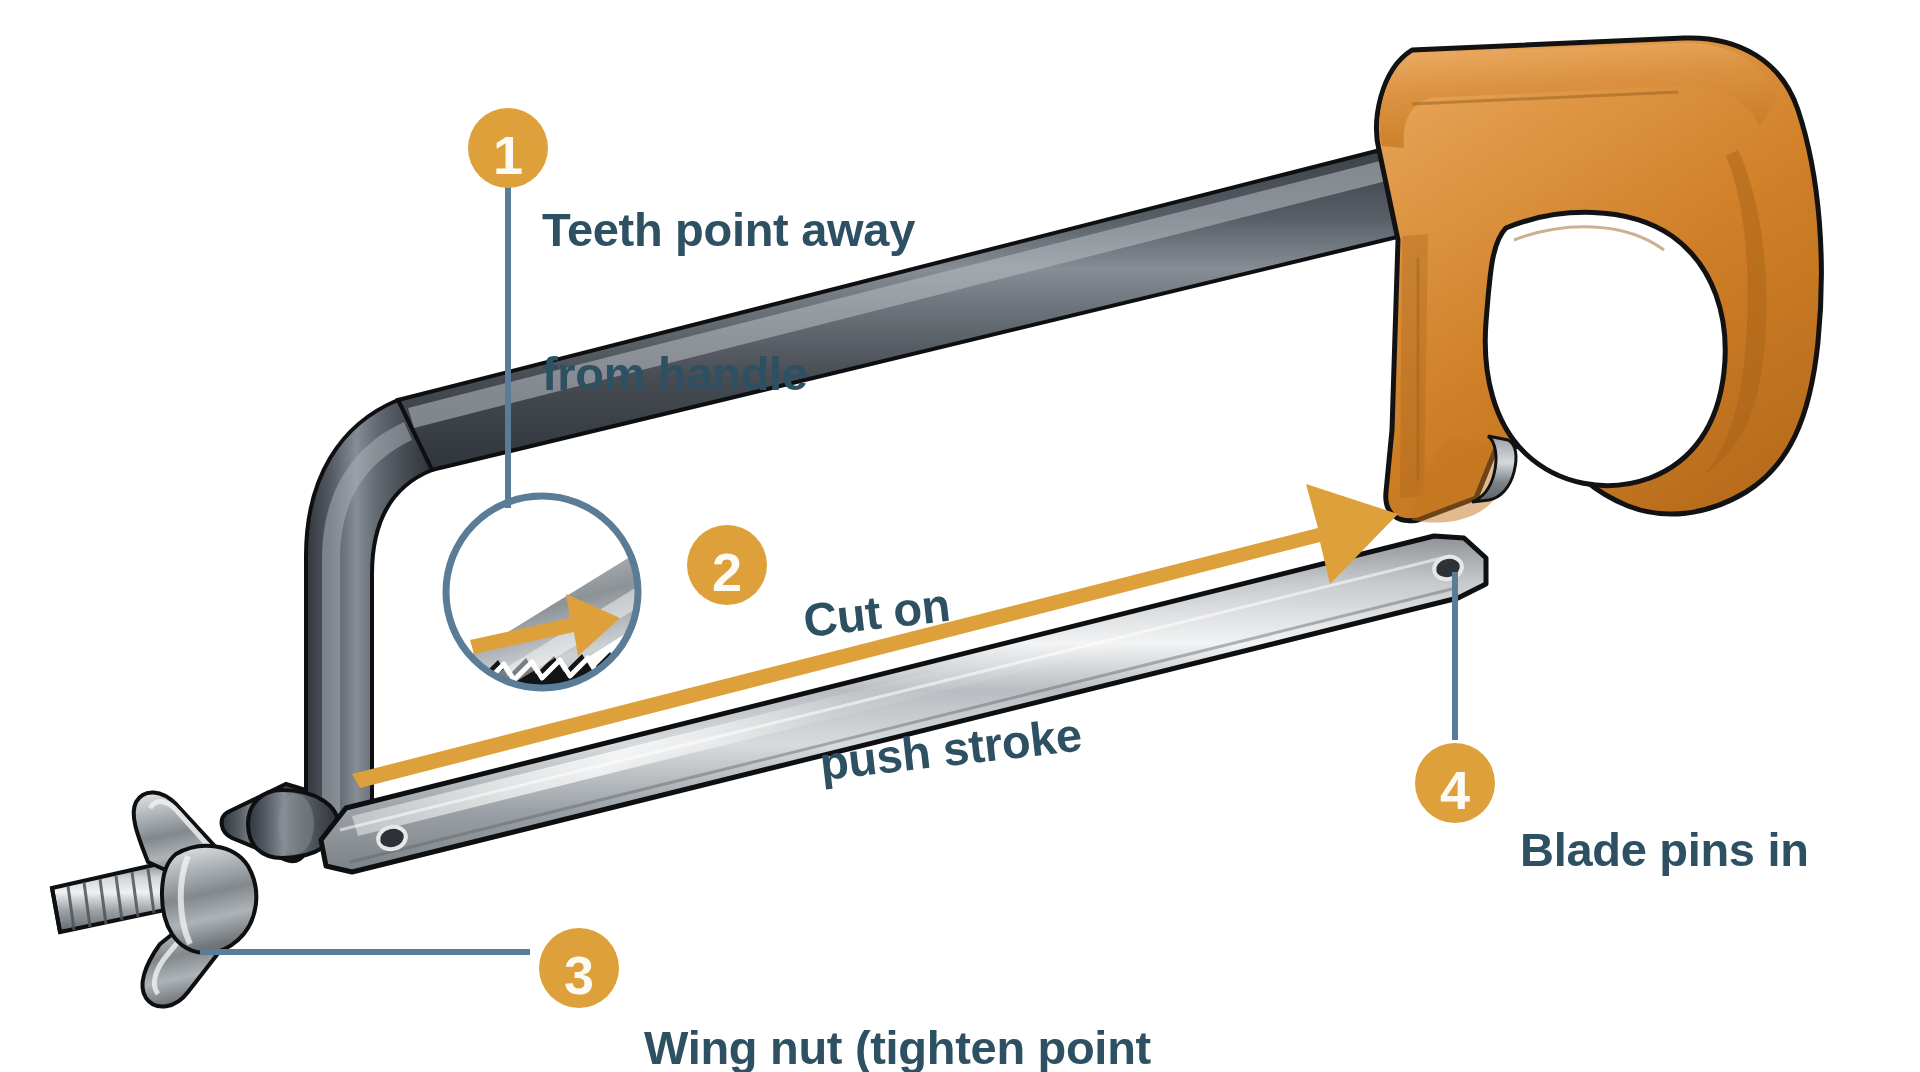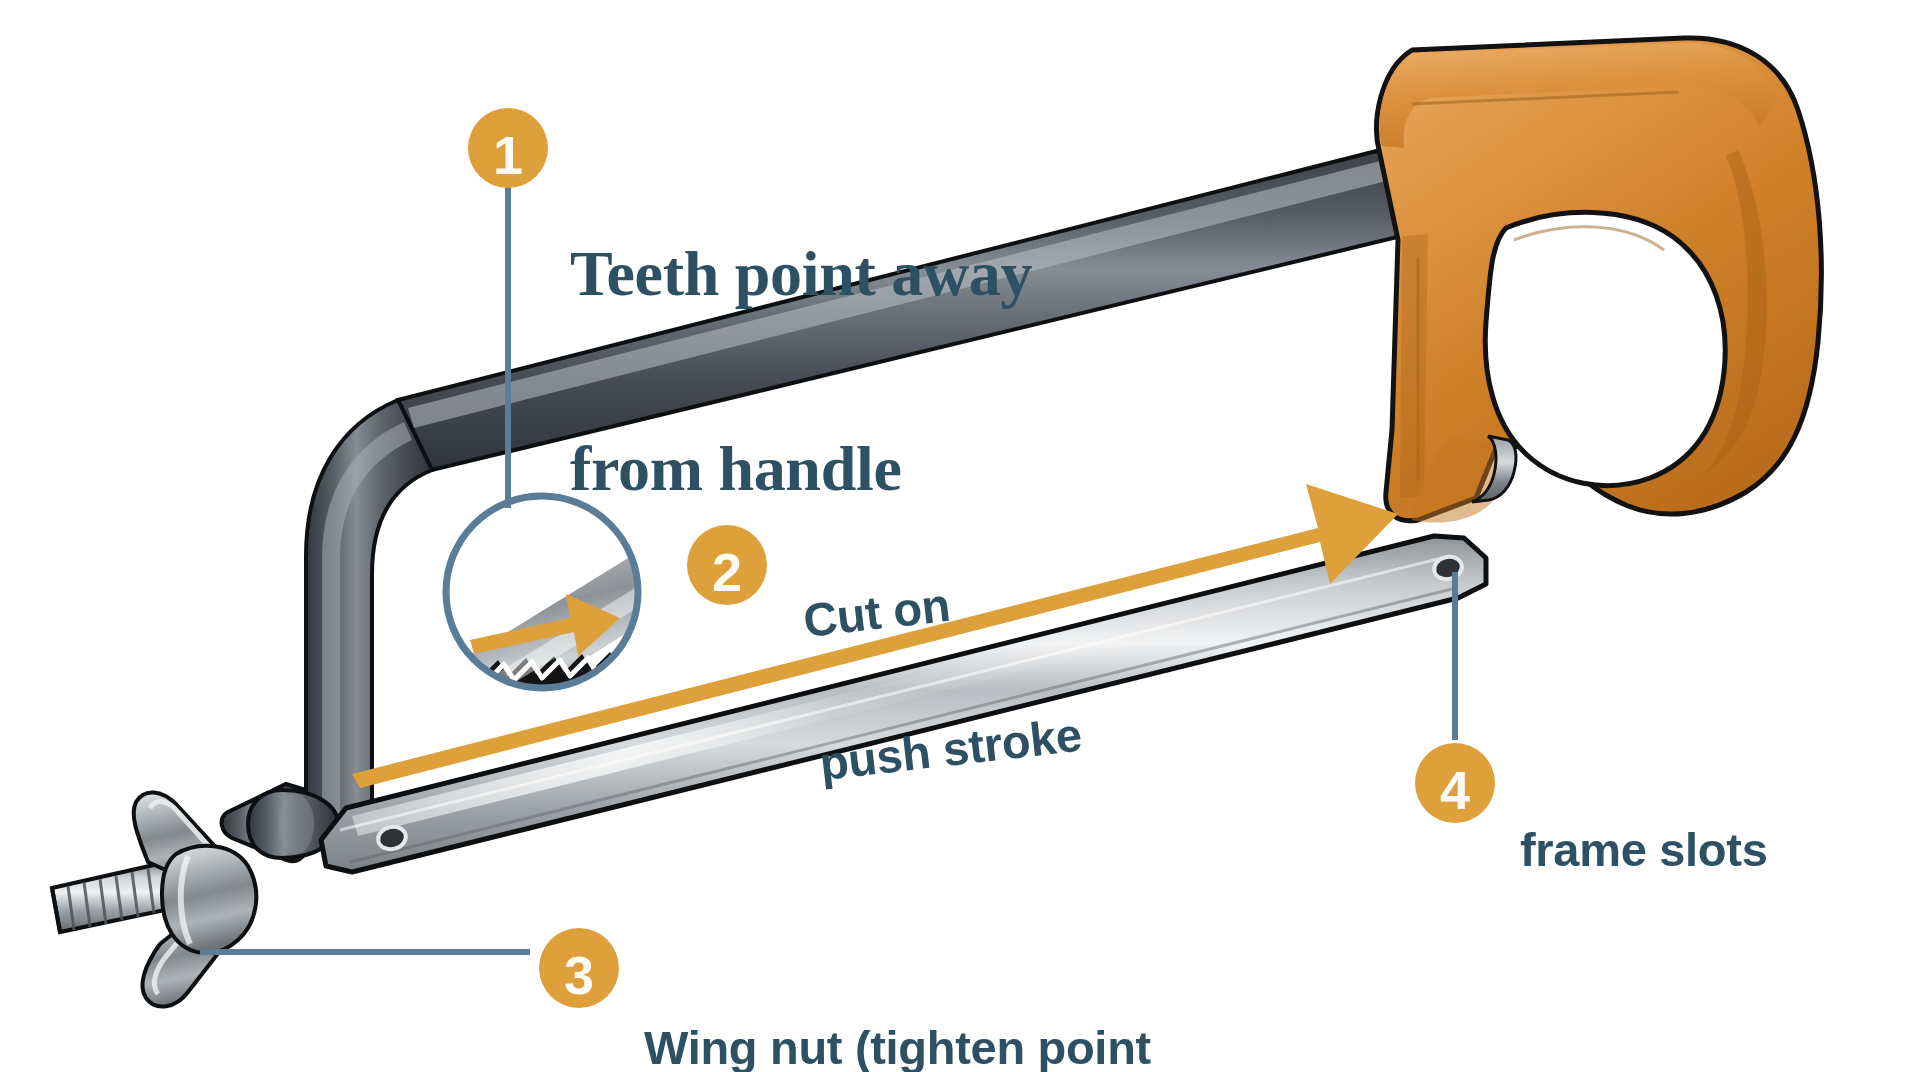--- a/index.html
+++ b/index.html
@@ -358,32 +358,32 @@
     <g>
       <circle cx="579" cy="968" r="40" fill="#dda03a"></circle>
       <text class="badge-num" x="579" y="994" font-size="54" text-anchor="middle">3</text>
     </g>
     <g>
       <circle cx="1455" cy="783" r="40" fill="#dda03a"></circle>
       <text class="badge-num" x="1455" y="809" font-size="54" text-anchor="middle">4</text>
     </g>
   </svg>
 
-  <div class="callout-text" style="left:570px; top:110px; font-size:64px;font-family:Liberation Serif, serif;">
+  <div class="callout-text" style="left:542px; top:110px; font-size:47px;">
     <div>Teeth point away</div>
     <div>from handle</div>
   </div>
 
   <div class="callout-text" style="left:790px; top:502px; font-size:47px; transform:rotate(-6.5deg); transform-origin:left top;">
     <div>Cut on</div>
     <div>push stroke</div>
   </div>
 
   <div class="callout-text" style="left:644px; top:928px; font-size:47px;">
     <div>Wing nut (tighten point</div>
     
   </div>
 
   <div class="callout-text" style="left:1520px; top:730px; font-size:47px;">
-    <div>frame slots</div>
+    <div>Blade pins in</div>
   </div>
 
 </div>
 
 </body></html>

